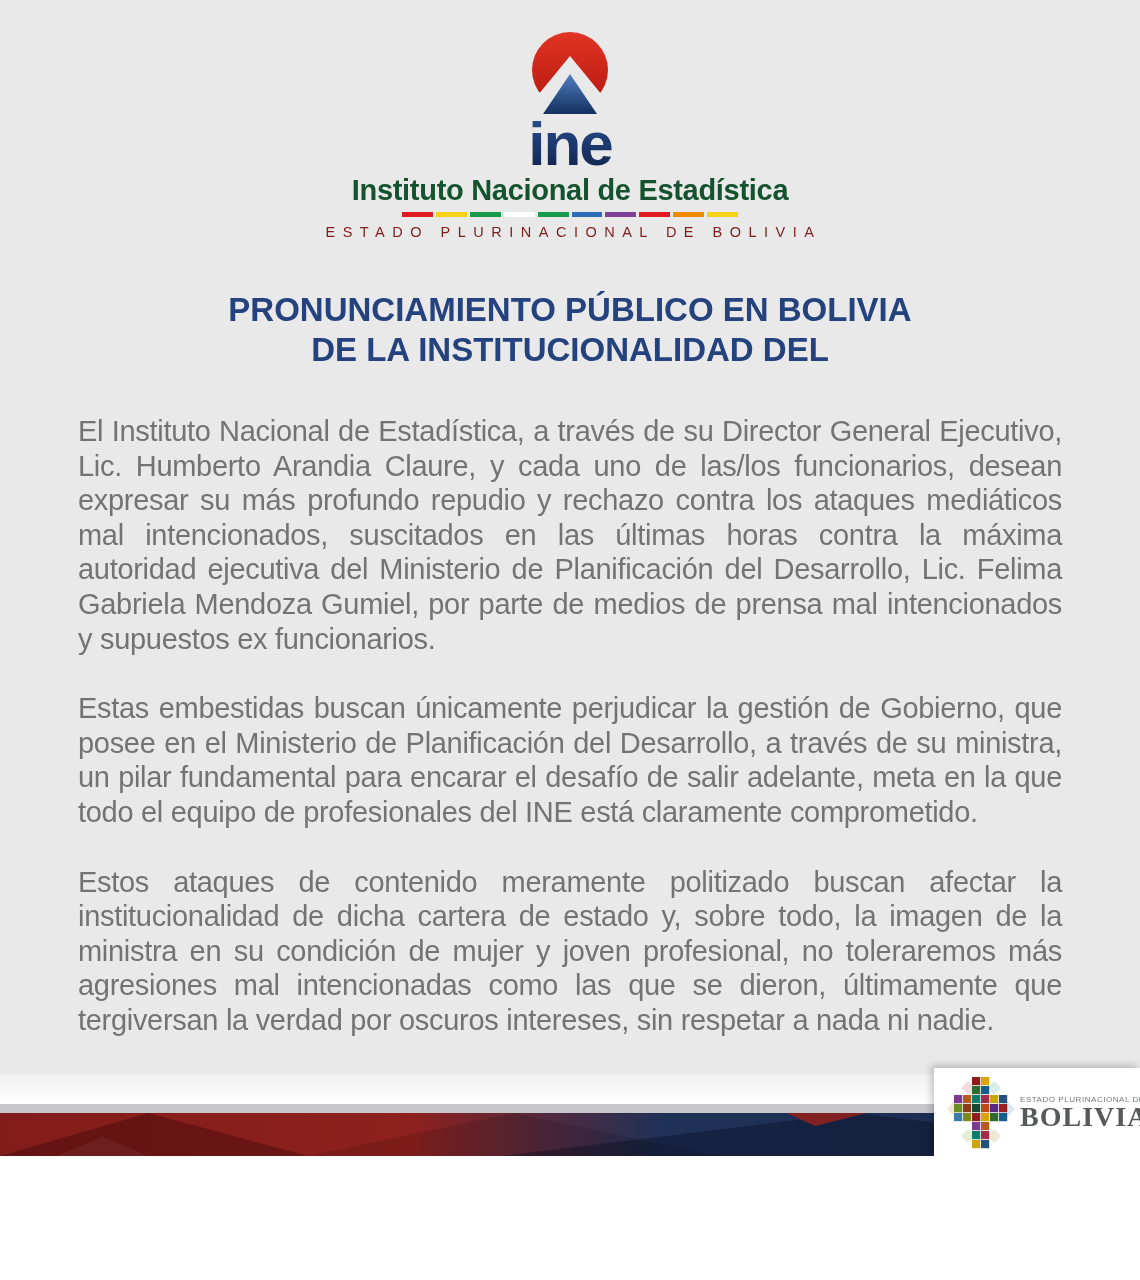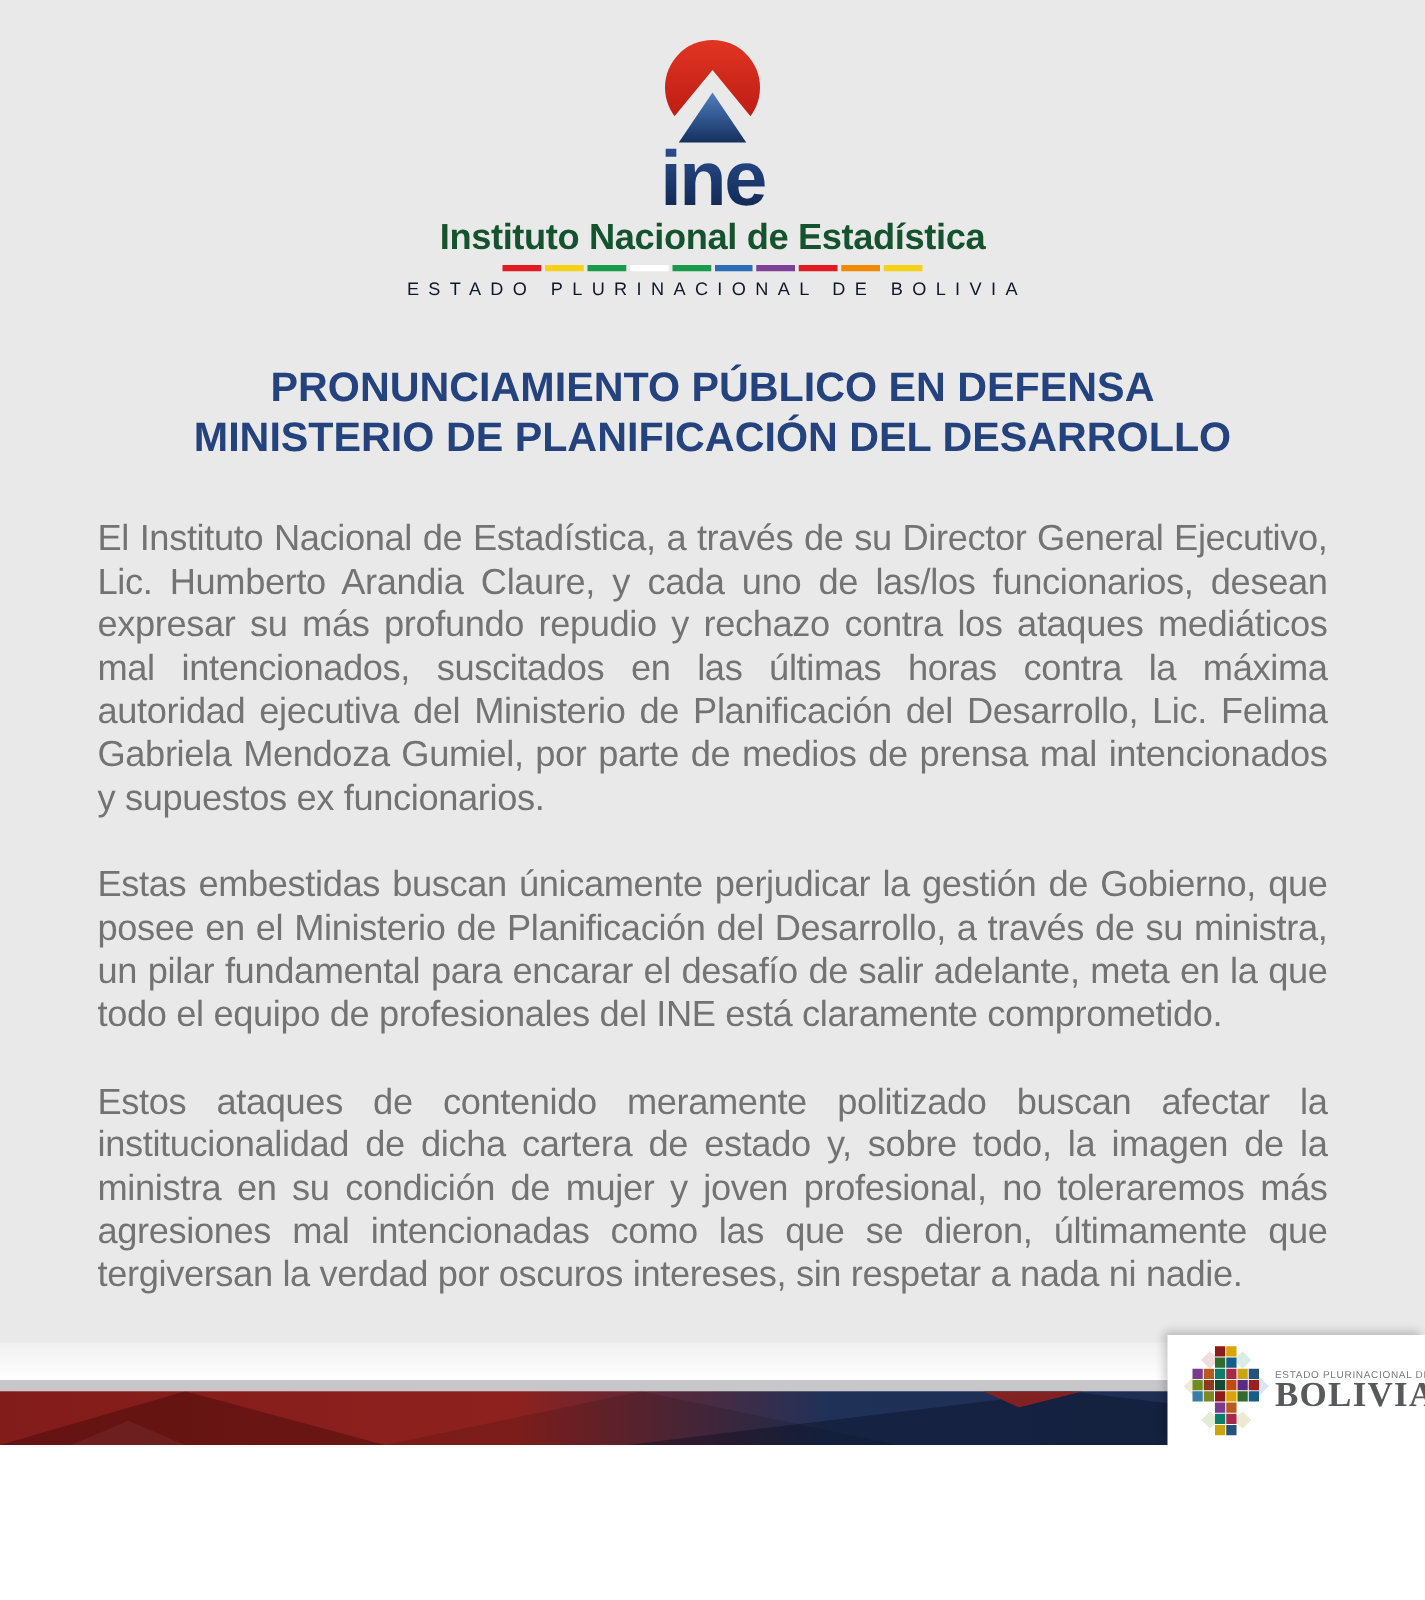--- a/index.html
+++ b/index.html
@@ -21,21 +21,21 @@
     -webkit-text-fill-color:transparent;
     display:inline-block;margin-top:2px;
   }
   .org-name{
     font-weight:bold;font-size:29px;color:#14532d;
     margin-top:4px;letter-spacing:-0.3px;
   }
   .stripe{width:336px;height:5px;margin:5px auto 7px;display:flex;gap:3px;}
   .stripe div{flex:1;}
   .tagline{
-    font-size:14.5px;color:#0f172a;letter-spacing:7.5px;
+    font-size:14.5px;color:#7f1d1d;letter-spacing:7.5px;
     margin-left:7px; 
   }
   
   .doc-title{
     margin-top:50px;text-align:center;
     font-weight:bold;font-size:33px;line-height:40px;
     color:#24427e;letter-spacing:0px;
   }
   
   .body-text{
@@ -110,22 +110,22 @@
         <div style="background: rgb(44, 108, 184);"></div>
         <div style="background: rgb(126, 64, 153);"></div>
         <div style="background: rgb(224, 27, 34);"></div>
         <div style="background: rgb(240, 138, 0);"></div>
         <div style="background: rgb(247, 209, 23);"></div>
       </div>
     <div class="tagline">ESTADO PLURINACIONAL DE BOLIVIA</div>
   </div>
 
   <div class="doc-title">
-    <div>PRONUNCIAMIENTO PÚBLICO EN DEFENSA</div>
-    <div>MINISTERIO DE PLANIFICACIÓN DEL DESARROLLO</div>
+    <div>PRONUNCIAMIENTO PÚBLICO EN BOLIVIA</div>
+    <div>DE LA INSTITUCIONALIDAD DEL</div>
   </div>
 
   <div class="body-text">
     <p>El Instituto Nacional de Estadística, a través de su Director General Ejecutivo, Lic. Humberto Arandia Claure, y cada uno de las/los funcionarios, desean expresar su más profundo repudio y rechazo contra los ataques mediáticos mal intencionados, suscitados en las últimas horas contra la máxima autoridad ejecutiva del Ministerio de Planificación del Desarrollo, Lic. Felima Gabriela Mendoza Gumiel, por parte de medios de prensa mal intencionados y supuestos ex funcionarios.</p>
     <p>Estas embestidas buscan únicamente perjudicar la gestión de Gobierno, que posee en el Ministerio de Planificación del Desarrollo, a través de su ministra, un pilar fundamental para encarar el desafío de salir adelante, meta en la que todo el equipo de profesionales del INE está claramente comprometido.</p>
     <p>Estos ataques de contenido meramente politizado buscan afectar la institucionalidad de dicha cartera de estado y, sobre todo, la imagen de la ministra en su condición de mujer y joven profesional, no toleraremos más agresiones mal intencionadas como las que se dieron, últimamente que tergiversan la verdad por oscuros intereses, sin respetar a nada ni nadie.</p>
   </div>
 
   <div class="dateline">La Paz, abril de 2021</div>
 

